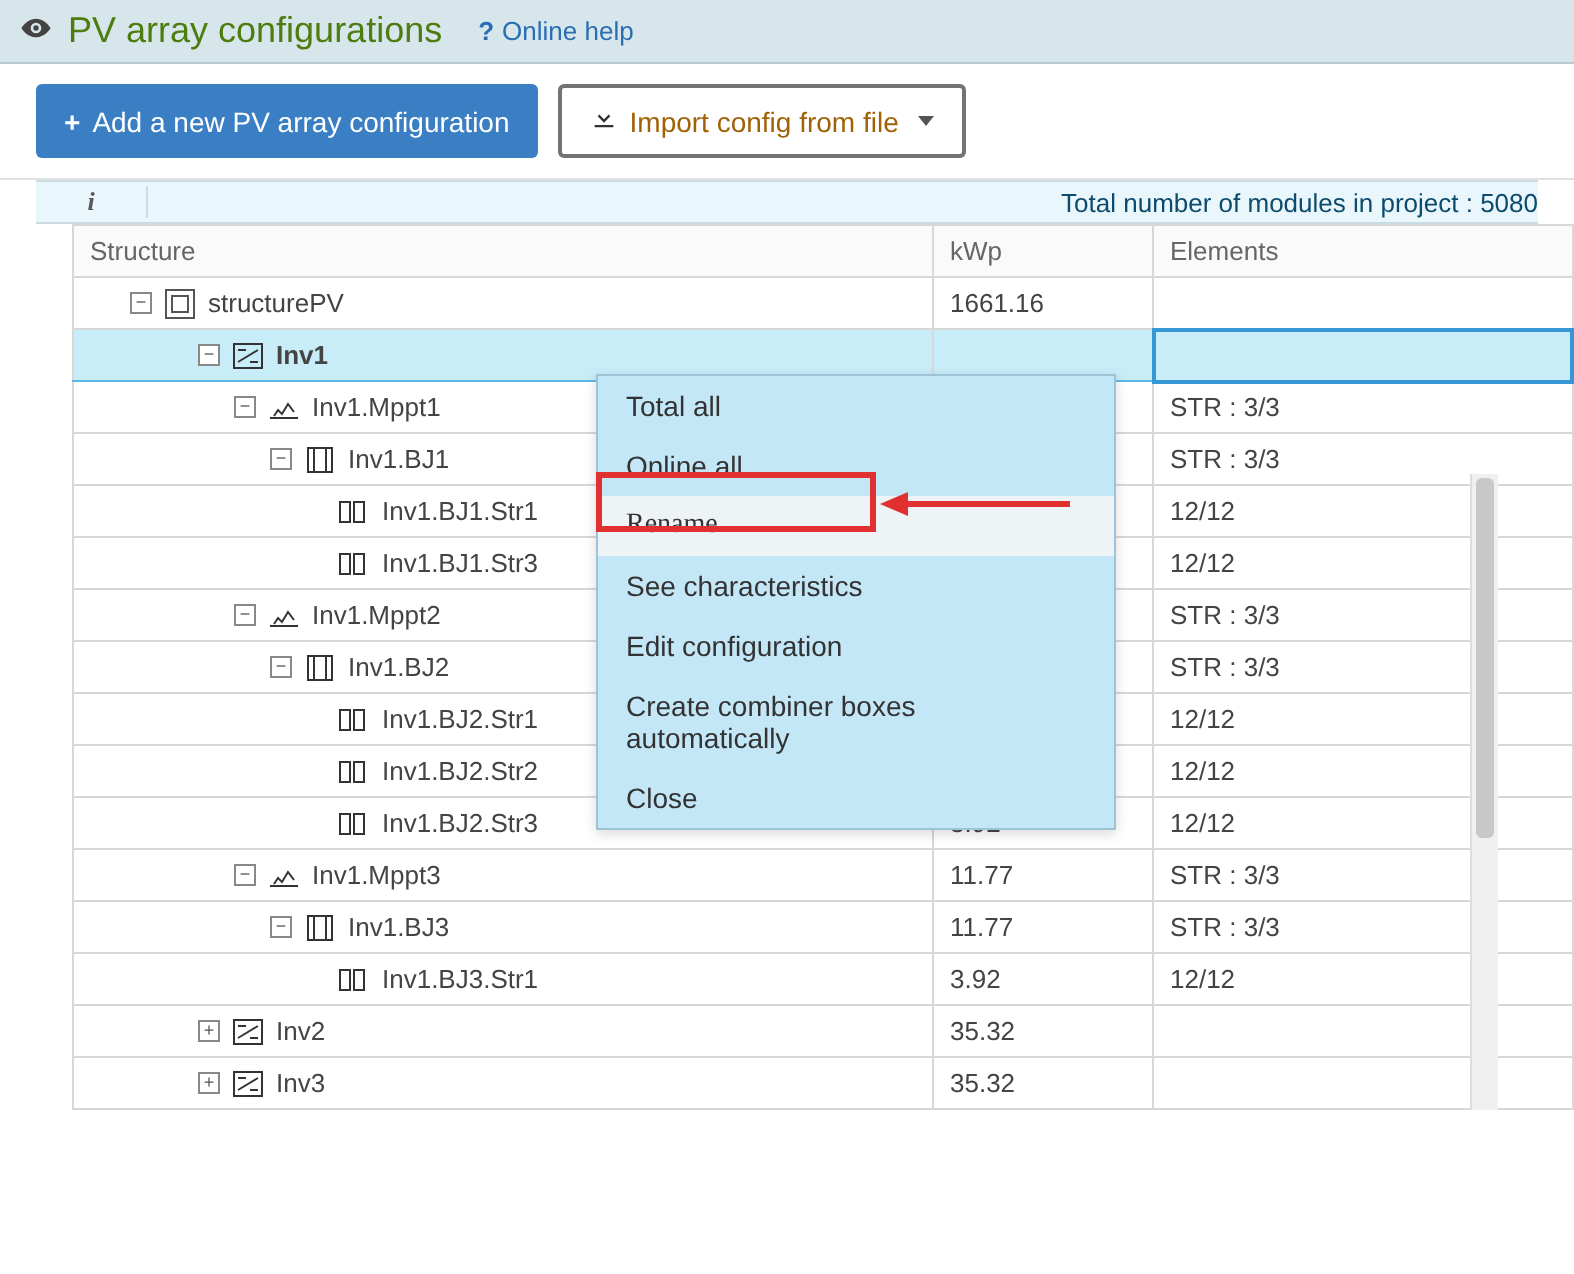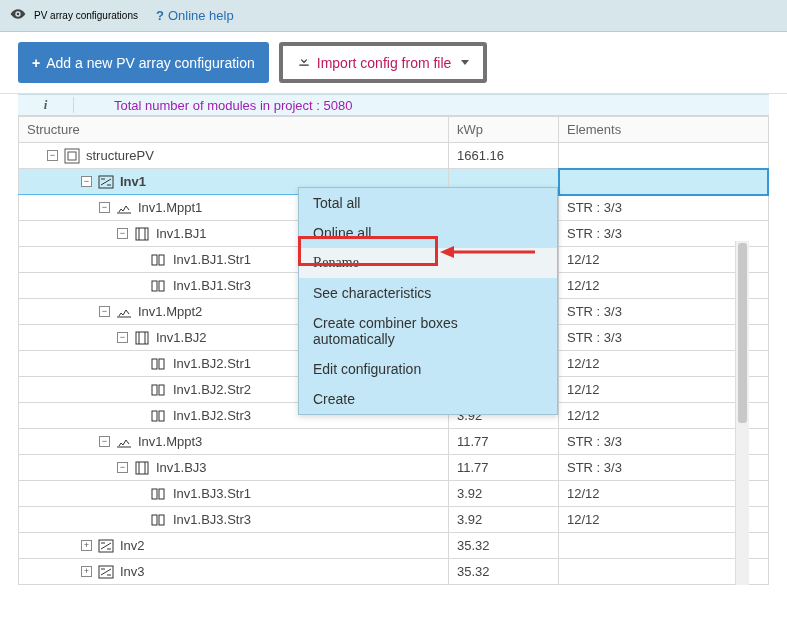--- a/index.html
+++ b/index.html
@@ -15,21 +15,21 @@
 
   .panel-header {
     background: #d6e6ea;
     height: 32px;
     display: flex;
     align-items: center;
     padding: 0 10px;
     border-bottom: 1px solid #b9cbd2;
   }
   .panel-header .eye-icon svg { width:16px; height:16px; }
-  .panel-header .title { margin-left: 8px; font-size: 10px; color: #000000; }
+  .panel-header .title { margin-left: 8px; font-size: 18px; color: #4d7c0f; }
   .panel-header .help { margin-left: 18px; color: #2a6db2; font-size: 13px; display:flex; align-items:center; gap:4px; }
 
   .toolbar {
     background: #fff;
     padding: 10px 18px;
     display: flex;
     gap: 10px;
     border-bottom: 1px solid #e0e0e0;
   }
   .btn {
@@ -41,22 +41,22 @@
     padding: 8px 14px;
     cursor: pointer;
   }
   .btn-primary {
     background: #3a7fc4;
     color: #fff;
     border: none;
   }
   .btn-default {
     background: #fff;
-    color: #be185d;
-    border: 4px solid #737373;
+    color: #a16207;
+    border: 2px solid #737373;
   }
   .btn .caret {
     width: 0; height: 0;
     border-left: 4px solid transparent;
     border-right: 4px solid transparent;
     border-top: 5px solid #555;
     margin-left: 4px;
   }
 
   .info-bar {
@@ -73,31 +73,32 @@
   .info-bar .info-i {
     width: 56px;
     text-align: center;
     font-style: italic;
     font-weight: bold;
     color: #5a5a5a;
     border-right: 1px solid #c9dce3;
     font-family: serif;
   }
   .info-bar .info-text {
-    flex:1; text-align:left; color:#a21caf;
+    flex:1; text-align:right; color:#0c4a6e;
     padding-left: 40px;
   }
 
   .table-wrap {
     margin: 0 18px;
   }
   table {
     width: 100%;
     border-collapse: collapse;
     table-layout: fixed;
+    margin-left: 18px;
   }
   th, td {
     border: 1px solid #d8d8d8;
     font-size: 13px;
     color: #444;
     text-align: left;
     padding: 4px 8px;
     height: 26px;
     overflow: hidden;
     white-space: nowrap;
@@ -479,36 +480,20 @@
                   <rect x="1" y="3" width="5" height="10" fill="none" stroke="#333"></rect>
                   <rect x="8" y="3" width="5" height="10" fill="none" stroke="#333"></rect>
                 </svg>
         </span>
         <span>Inv1.BJ3.Str1</span>
       </div>
           </td>
       <td>3.92</td>
       <td>12/12</td>
     </tr>
-    <tr>
-      <td>
-            <div class="tree-cell">
-        <span class="indent" style="width:118px;"></span>
-        <span class="node-icon">
-          <svg viewBox="0 0 16 16">
-                  <rect x="1" y="3" width="5" height="10" fill="none" stroke="#333"></rect>
-                  <rect x="8" y="3" width="5" height="10" fill="none" stroke="#333"></rect>
-                </svg>
-        </span>
-        <span>Inv1.BJ3.Str3</span>
-      </div>
-          </td>
-      <td>3.92</td>
-      <td>12/12</td>
-    </tr>
 
     <tr>
       <td>
             <div class="tree-cell">
         <span class="indent" style="width:48px;"></span>
         <span class="toggle">+</span>
         <span class="node-icon">
           <svg viewBox="0 0 16 16">
                   <rect x="1" y="2" width="14" height="12" fill="none" stroke="#333"></rect>
                   <path d="M3 5h4M9 11h4M3 11l10-6" stroke="#333" fill="none"></path>
@@ -544,22 +529,22 @@
 <div class="scroll-indicator">
   <div class="scroll-thumb"></div>
 </div>
 </div>
 
 <div class="context-menu">
   <div class="menu-item">Total all</div>
   <div class="menu-item">Online all</div>
   <div class="menu-item hover">Rename</div>
   <div class="menu-item">See characteristics</div>
+  <div class="menu-item">Edit configuration</div>
   <div class="menu-item">Create combiner boxes automatically</div>
-  <div class="menu-item">Edit configuration</div>
-  <div class="menu-item">Create</div>
+  <div class="menu-item">Close</div>
 </div>
 
 <div class="highlight-box"></div>
 <svg class="arrow-svg" width="100" height="20">
   <line x1="95" y1="10" x2="12" y2="10" stroke="#e03030" stroke-width="3"></line>
   <polygon points="0,10 14,4 14,16" fill="#e03030"></polygon>
 </svg>
 
 </body></html>

